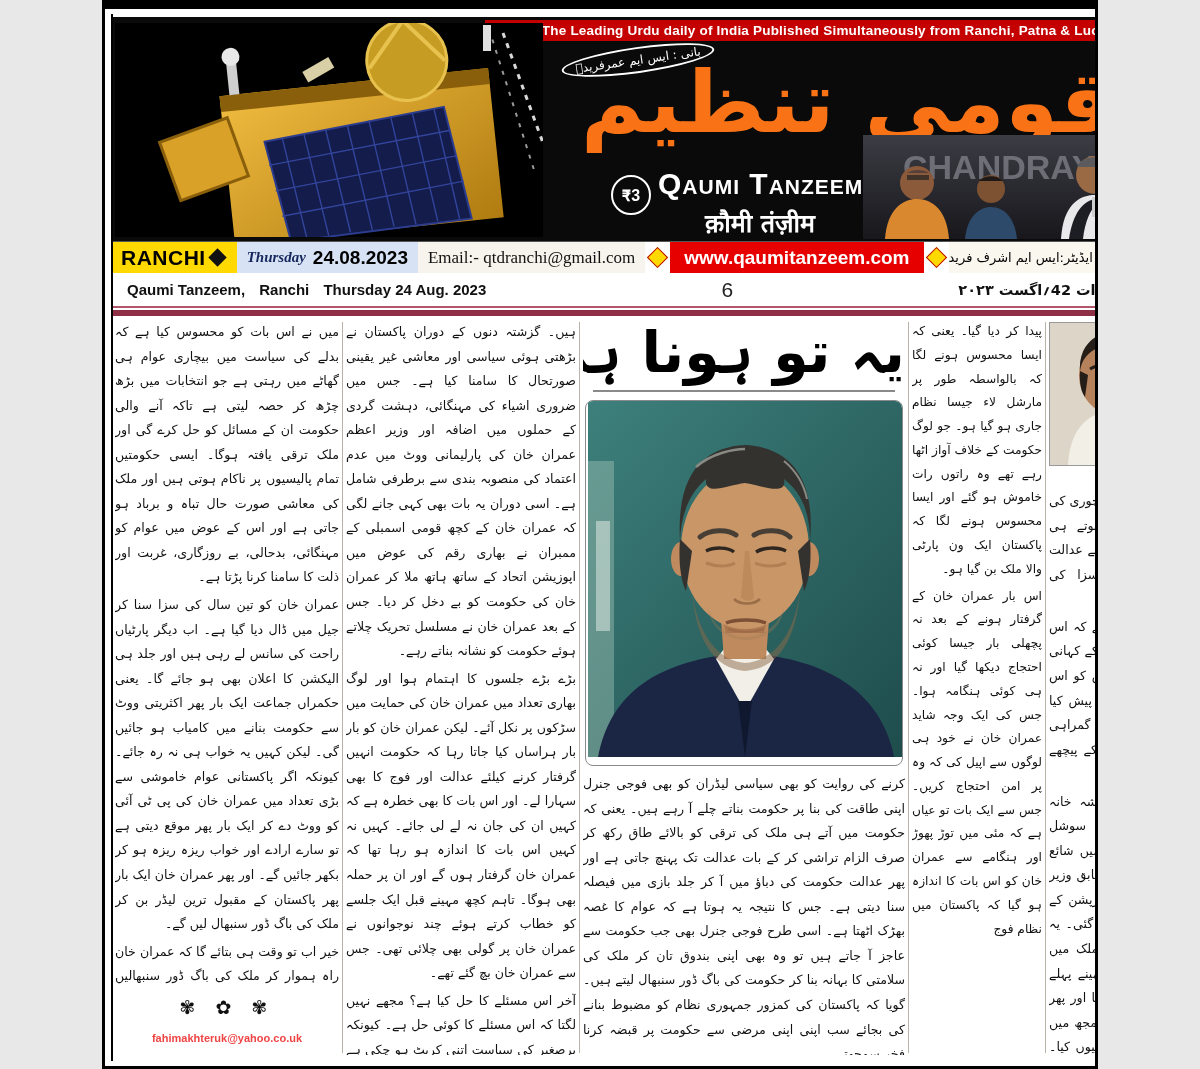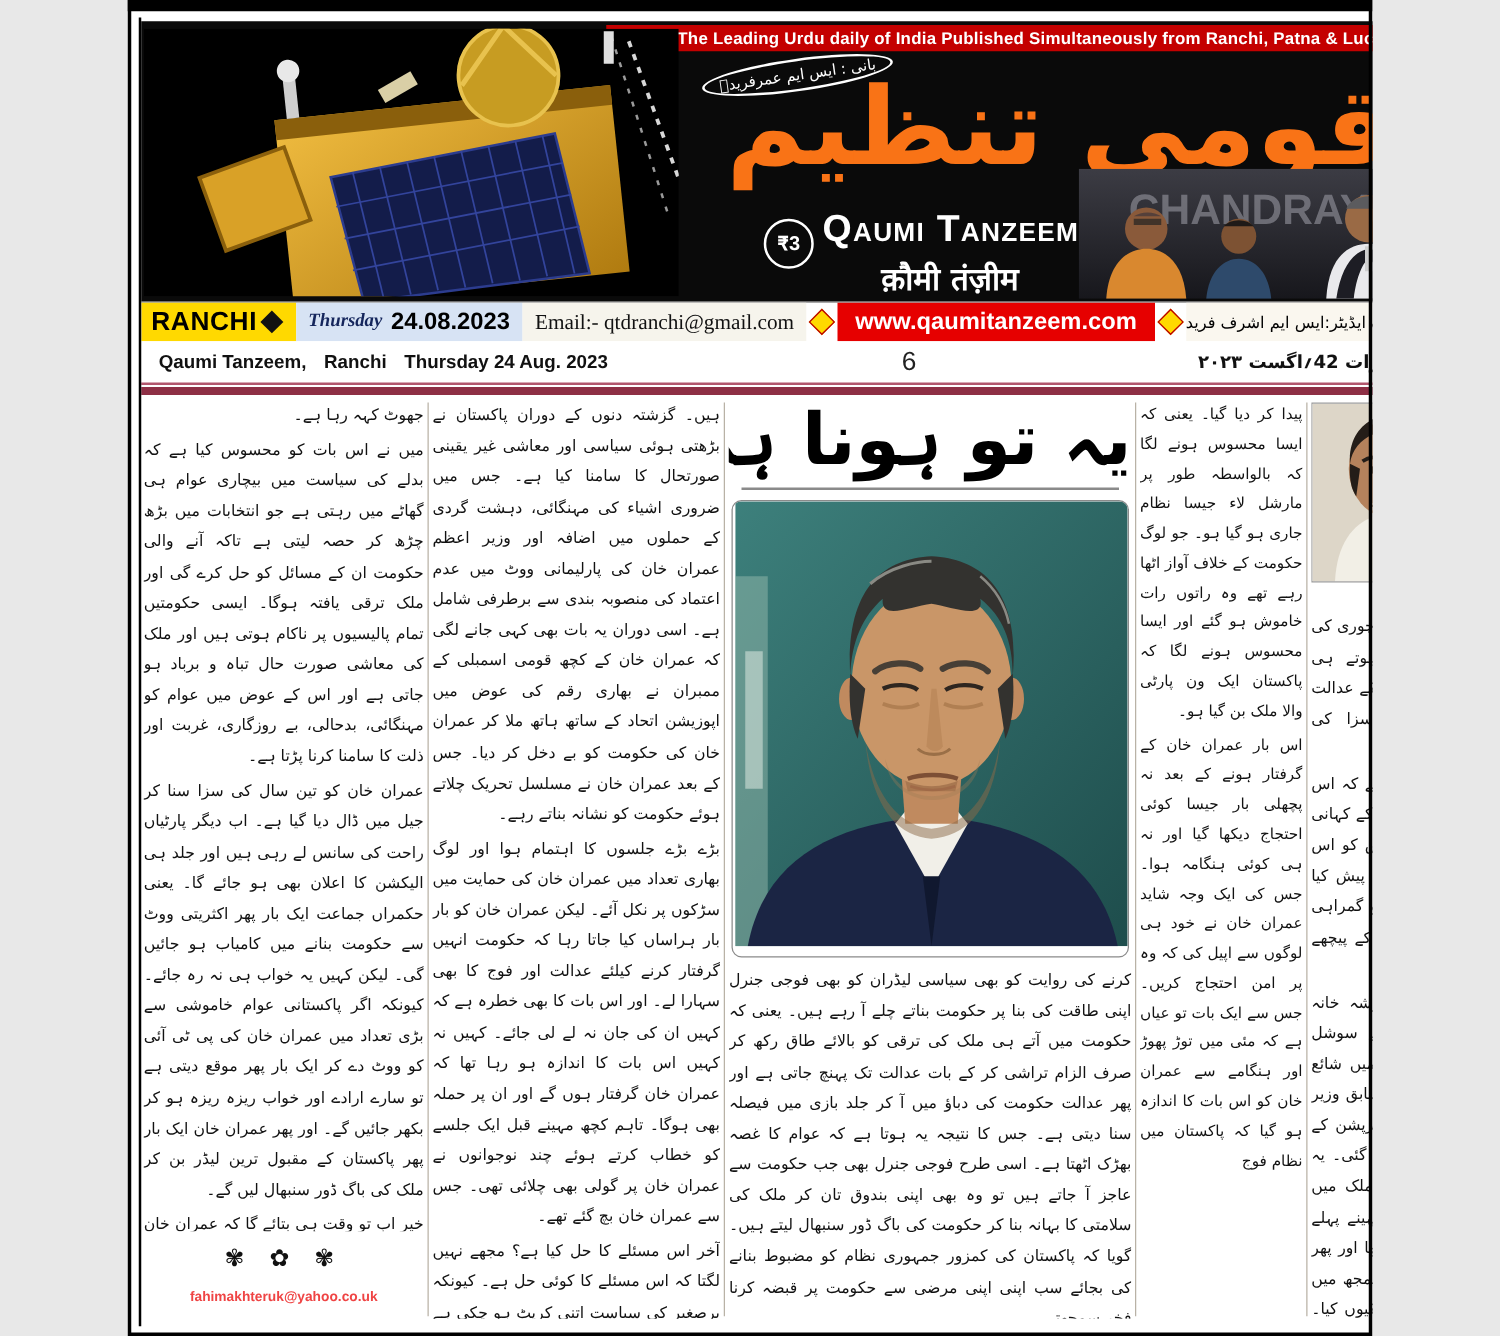--- a/index.html
+++ b/index.html
@@ -210,21 +210,20 @@
     </div>
     <div class="pageno">6</div>
     <div class="right-ur">قومی تنظیم رانچی جمعرات 42؍اگست ۲۰۲۳</div>
   </div>
   <div class="maroon-rule"></div>
 
   <div class="bodygrid">
 
     <div class="ucol colA">
       <div class="text">
-        <p>جھوٹ کہہ رہا ہے۔</p>
         <p>میں نے اس بات کو محسوس کیا ہے کہ بدلے کی سیاست میں بیچاری عوام ہی گھاٹے میں رہتی ہے جو انتخابات میں بڑھ چڑھ کر حصہ لیتی ہے تاکہ آنے والی حکومت ان کے مسائل کو حل کرے گی اور ملک ترقی یافتہ ہوگا۔ ایسی حکومتیں تمام پالیسیوں پر ناکام ہوتی ہیں اور ملک کی معاشی صورت حال تباہ و برباد ہو جاتی ہے اور اس کے عوض میں عوام کو مہنگائی، بدحالی، بے روزگاری، غربت اور ذلت کا سامنا کرنا پڑتا ہے۔</p>
         <p>عمران خان کو تین سال کی سزا سنا کر جیل میں ڈال دیا گیا ہے۔ اب دیگر پارٹیاں راحت کی سانس لے رہی ہیں اور جلد ہی الیکشن کا اعلان بھی ہو جائے گا۔ یعنی حکمراں جماعت ایک بار پھر اکثریتی ووٹ سے حکومت بنانے میں کامیاب ہو جائیں گی۔ لیکن کہیں یہ خواب ہی نہ رہ جائے۔ کیونکہ اگر پاکستانی عوام خاموشی سے بڑی تعداد میں عمران خان کی پی ٹی آئی کو ووٹ دے کر ایک بار پھر موقع دیتی ہے تو سارے ارادے اور خواب ریزہ ریزہ ہو کر بکھر جائیں گے۔ اور پھر عمران خان ایک بار پھر پاکستان کے مقبول ترین لیڈر بن کر ملک کی باگ ڈور سنبھال لیں گے۔</p>
         <p>خیر اب تو وقت ہی بتائے گا کہ عمران خان راہ ہموار کر ملک کی باگ ڈور سنبھالیں گے یا کسی گہری سازش کا شکار ہو کر سیاست سے ہٹ کر جیل میں ہی وقت گزاریں گے۔ تاہم عمران خان کی گرفتاری اور سزا پر زیادہ تر لوگوں کا کہنا یہ تو ہونا ہی تھا۔</p>
       </div>
       <div class="ornaments">✾ ✿ ✾</div>
       <div class="author-email">fahimakhteruk@yahoo.co.uk</div>
     </div>
     <div class="vsep"></div>
 
     <div class="ucol colB">

